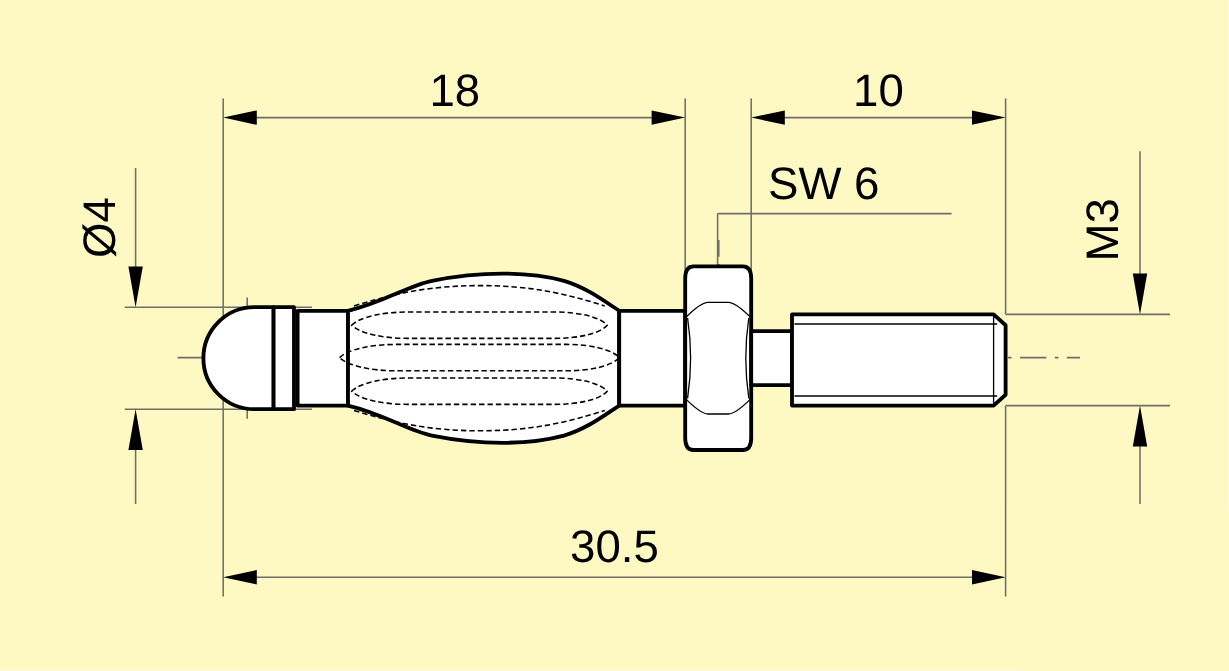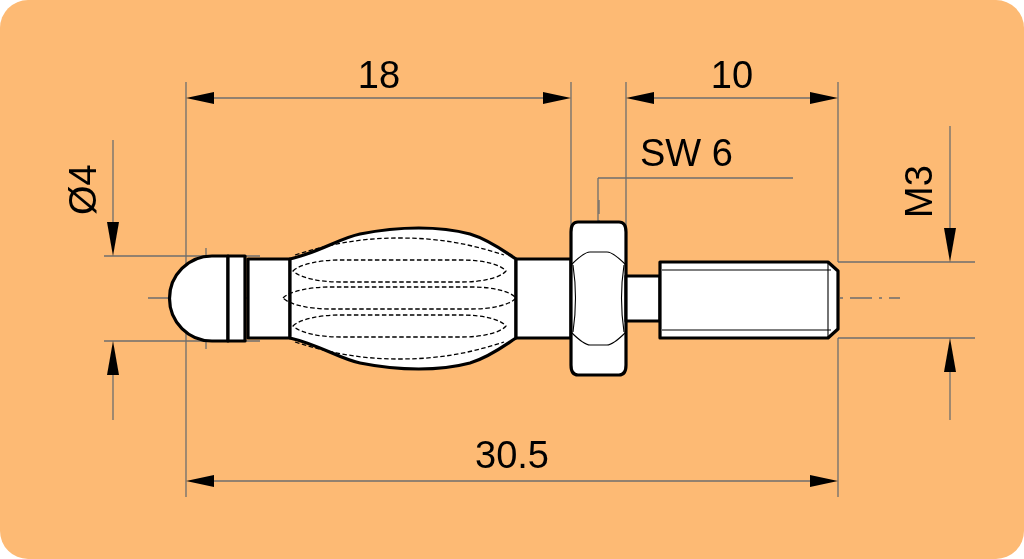--- a/index.html
+++ b/index.html
@@ -7,23 +7,22 @@
     padding: 0;
     background: #ffffff;
   }
   body {
     font-family: "Liberation Sans", sans-serif;
   }
   #drawing-root {
     position: relative;
     width: 1024px;
     height: 559px;
-    background: #fdba74;
+    background: #fef9c3;
     overflow: hidden;
-    border-radius: 28px;
   }
   svg#tech-drawing {
     display: block;
     width: 1024px;
     height: 559px;
   }
   .dim-text {
     font-family: "Liberation Sans", sans-serif;
     font-size: 38px;
     fill: #000000;

